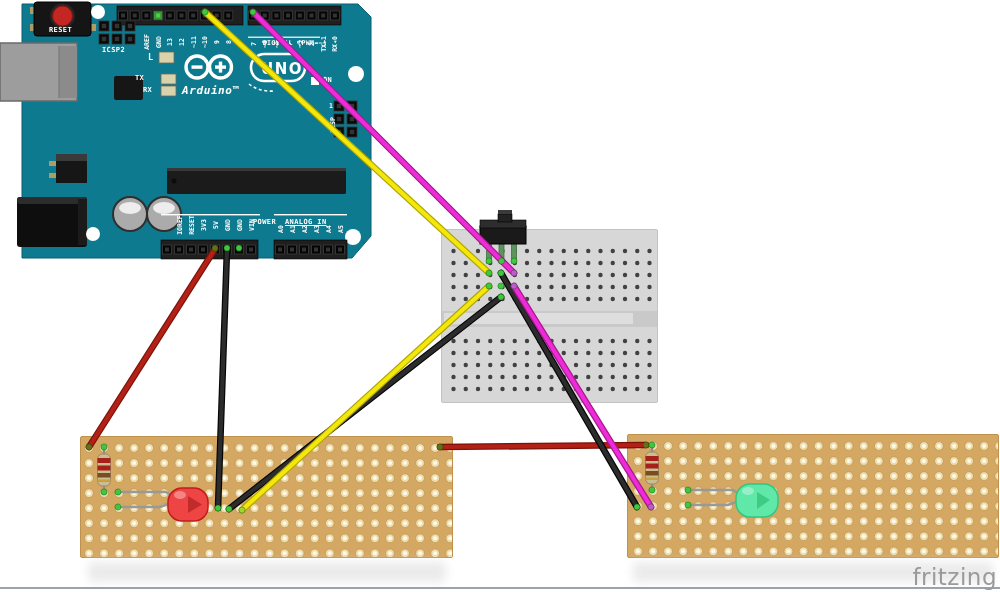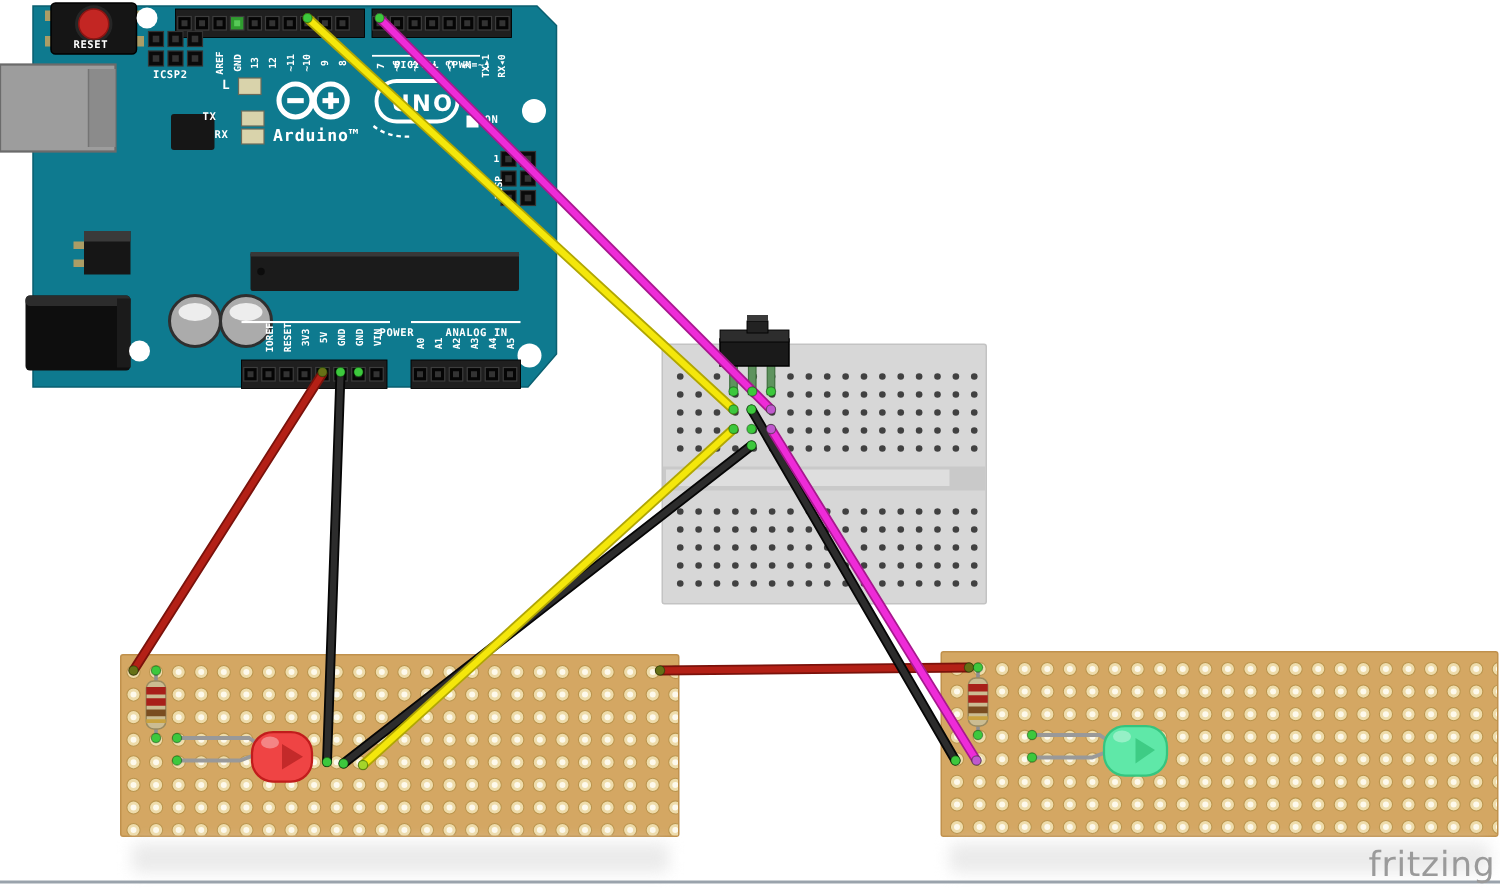--- a/index.html
+++ b/index.html
@@ -296,26 +296,26 @@
             <rect x="349.8" y="129.8" width="4.4" height="4.4" fill="#343434"></rect>
           </g>
         </g>
     </svg>
 
     <span class="hlabel" style="left:49px;top:27px;">RESET</span>
     <span class="hlabel" style="left:102px;top:47px;">ICSP2</span>
     <span class="hlabel" style="left:148px;top:53px;font-size:8.5px;">L</span>
     <span class="hlabel" style="left:135px;top:75px;">TX</span>
     <span class="hlabel" style="left:143px;top:87px;">RX</span>
-    <span class="hlabel brand" style="left:182px;top:84px;">Arduino™</span>
+    <span class="hlabel brand" style="left:182px;top:84px;font-style:italic;">Arduino™</span>
     <span class="hlabel uno-txt" style="left:261px;top:60px;">UNO</span>
     <span class="hlabel" style="left:323px;top:77px;">ON</span>
     <span class="hlabel" style="left:249px;top:40px;width:92px;text-align:center;font-size:6.5px;">DIGITAL (PWM=~)</span>
     <span class="hlabel" style="left:253px;top:219px;">POWER</span>
-    <span class="hlabel" style="left:297px;top:219px;">ANALOG IN</span>
+    <span class="hlabel" style="left:285px;top:219px;text-decoration:underline;">ANALOG IN</span>
     <span class="vlabel" style="left:333px;top:125px;">ICSP</span>
     <span class="hlabel" style="left:329px;top:103px;font-size:6.5px;">1</span>
     <div id="pin-labels">
         <span class="vlabel" style="left: 146.9px; top: 42px;">AREF</span>
         <span class="vlabel" style="left: 158.6px; top: 42px;">GND</span>
         <span class="vlabel" style="left: 170.3px; top: 42px;">13</span>
         <span class="vlabel" style="left: 182px; top: 42px;">12</span>
         <span class="vlabel" style="left: 193.7px; top: 42px;">~11</span>
         <span class="vlabel" style="left: 205.4px; top: 42px;">~10</span>
         <span class="vlabel" style="left: 217.1px; top: 42px;">9</span>

